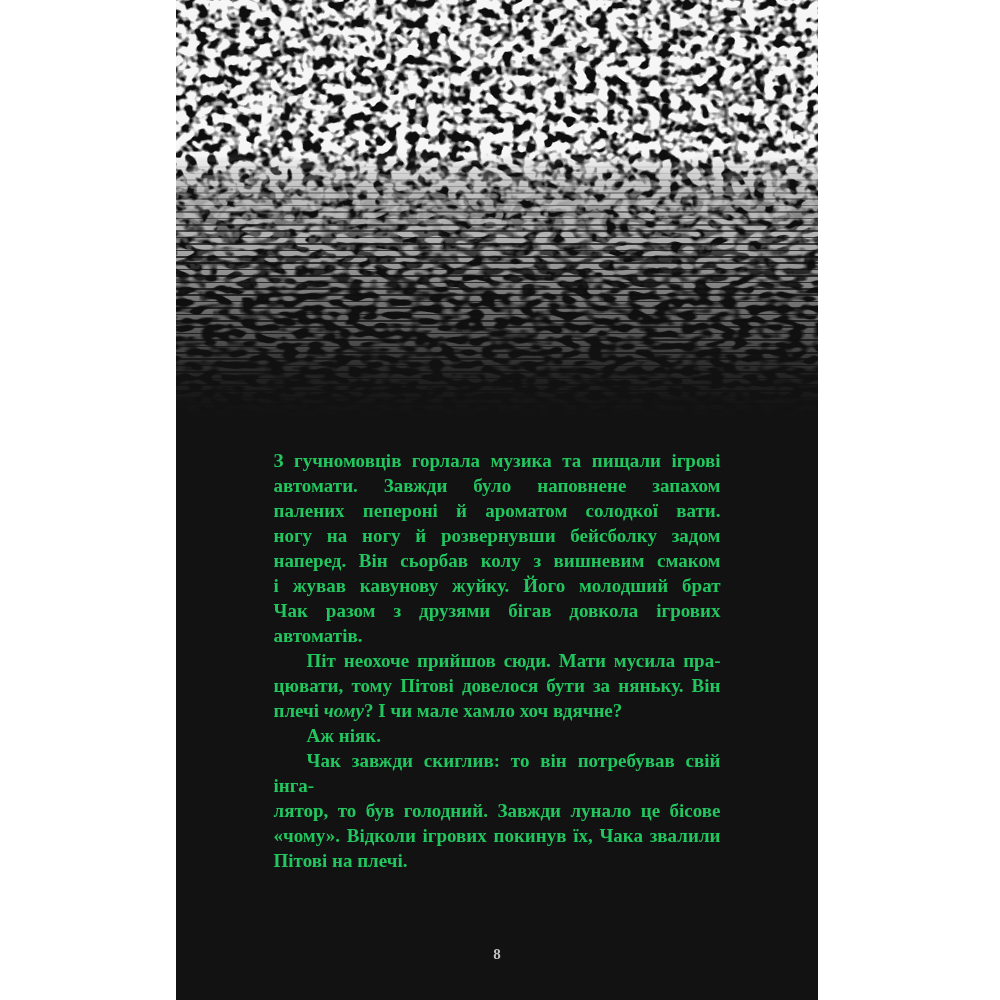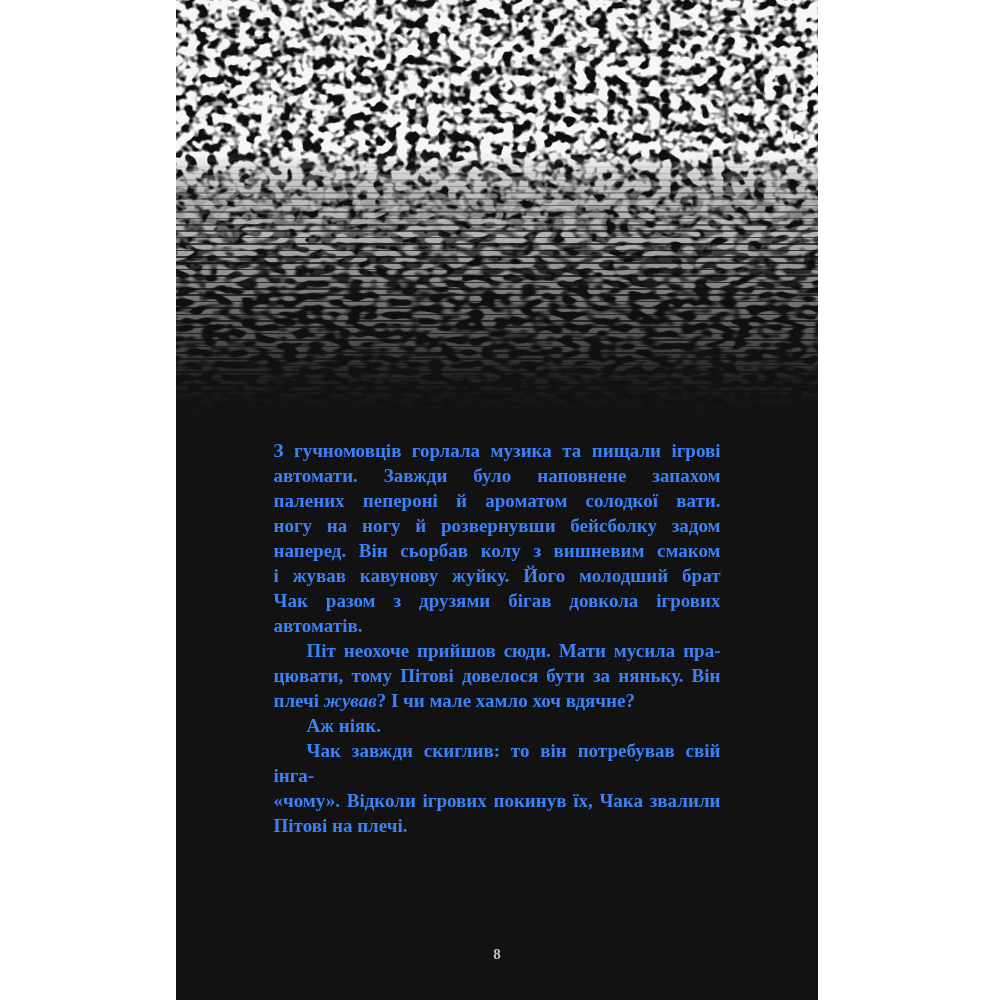--- a/index.html
+++ b/index.html
@@ -39,22 +39,22 @@
   }
   .fade-overlay {
     position:absolute; left:0; top:0; width:100%; height:100%;
     background:linear-gradient(to bottom,
       rgba(18,18,18,0) 0%, rgba(18,18,18,0) 48%,
       rgba(18,18,18,.40) 66%, rgba(18,18,18,.82) 85%,
       #121212 97%, #121212 100%);
   }
   
   .text-block {
-    width:447px; margin:4px auto 0;
-    color:#3b82f6;
+    width:447px; margin:14px auto 0;
+    color:#22c55e;
     font-size:19px; line-height:25px; font-weight:bold;
   }
   .line { text-align:justify; text-align-last:justify; }
   .line.last { text-align-last:left; }
   .line.indent { text-indent:33px; }
   .line em { font-style:italic; }
   .page-number {
     position:absolute; left:0; bottom:38px; width:100%;
     text-align:center;
     color:#c0c0c0; font-size:15px; line-height:15px; font-weight:bold;
@@ -95,29 +95,30 @@
       <div class="line">ногу на ногу й розвернувши бейсболку задом</div>
       <div class="line">наперед. Він сьорбав колу з вишневим смаком</div>
       <div class="line">і жував кавунову жуйку. Його молодший брат</div>
       <div class="line">Чак разом з друзями бігав довкола ігрових</div>
       <div class="line last">автоматів.</div>
     </div>
 
     <div class="paragraph">
       <div class="line indent">Піт неохоче прийшов сюди. Мати мусила пра-</div>
       <div class="line">цювати, тому Пітові довелося бути за няньку. Він</div>
-      <div class="line last"><span>плечі </span><em>жував</em><span>? І чи мале хамло хоч вдячне?</span></div>
+      <div class="line last"><span>плечі </span><em>чому</em><span>? І чи мале хамло хоч вдячне?</span></div>
     </div>
 
     <div class="paragraph">
       <div class="line indent last">Аж ніяк.</div>
     </div>
 
     <div class="paragraph">
       <div class="line indent">Чак завжди скиглив: то він потребував свій інга-</div>
+      <div class="line">лятор, то був голодний. Завжди лунало це бісове</div>
       <div class="line">«чому». Відколи ігрових покинув їх, Чака звалили</div>
       <div class="line last">Пітові на плечі.</div>
     </div>
 
   </div>
 
   <div class="page-number">8</div>
 
 </div>
 

